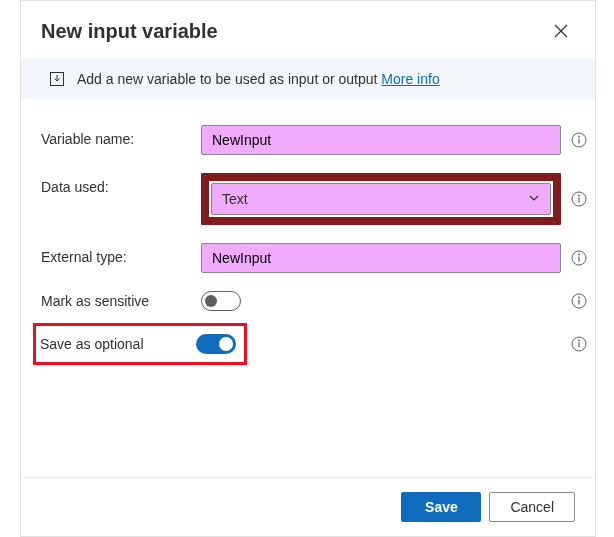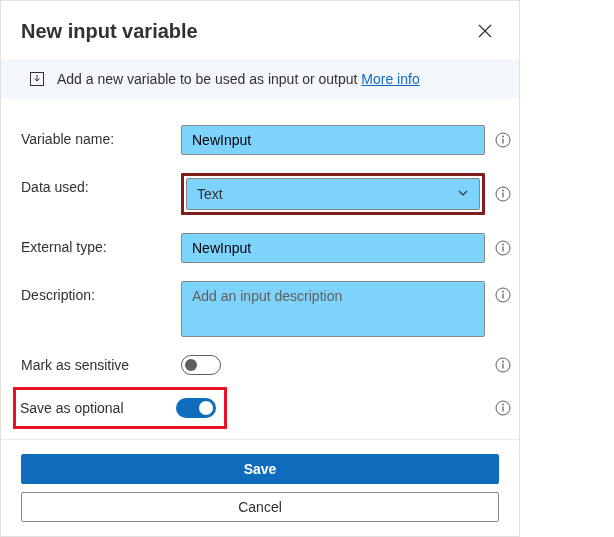--- a/index.html
+++ b/index.html
@@ -1,47 +1,47 @@
 <!DOCTYPE html>
 <html><head>
 <meta charset="utf-8">
 <style>
   * { box-sizing: border-box; }
   html, body { margin: 0; padding: 0; font-family: "Segoe UI", Arial, sans-serif; font-size: 14px; color: #323130; background: #fff; }
-  .dialog { width: 520px; height: 537px; position: relative; border: 1px solid #e1e1e1;}
+  .dialog { width: 576px; height: 537px; position: relative; border: 1px solid #e1e1e1; margin-left: 20px;}
   .header { display: flex; align-items: center; justify-content: space-between; padding: 16px 20px 14px 20px; }
   .title { font-size: 20px; font-weight: 600; }
   .close-btn { width: 28px; height: 28px; display: flex; align-items: center; justify-content: center; cursor: pointer; border: none; background: transparent; padding:0;}
   .close-btn svg { width: 14px; height: 14px; }
   .info-banner { background: #f3f7fb; padding: 12px 28px; display: flex; align-items: center; gap: 12px; }
   .info-icon { width: 16px; height: 16px; flex-shrink:0;}
   .info-text { color: #323130; }
   .info-link { color: #0f6cbd; cursor: pointer; text-decoration: underline;}
   .form { padding: 26px 8px 0 20px; }
   .row { display: flex; align-items: flex-start; margin-bottom: 18px; }
   .label { width: 160px; padding-top: 6px; color: #323130; flex-shrink:0;}
   .control { flex: 1; display: flex; align-items: center; }
   .input, .select, .textarea {
     width: 100%; border: 1px solid #8a8886; border-radius: 2px;
-    padding: 6px 10px; font-family: inherit; font-size: 14px; background: #7dd3fc; resize:none;
+    padding: 6px 10px; font-family: inherit; font-size: 14px; background: #f0abfc; resize:none;
   }
   .textarea { height: 56px; }
   .select { display:flex; align-items:center; justify-content:space-between; cursor:pointer; height:32px;}
   .chevron { margin-left: 8px; }
   .info-circle { width: 16px; height: 16px; margin-left: 10px; flex-shrink:0; cursor:pointer; display:inline-flex; align-items:center; justify-content:center;}
   .info-circle svg{ width:16px; height:16px;}
-  .highlight-red { border: 3px solid #7f1d1d; padding: 2px; border-radius:1px; }
+  .highlight-red { border: 8px solid #7f1d1d; padding: 2px; border-radius:1px; }
   .highlight-red .input, .highlight-red .select { border-color:#8a8886; }
   .opt-highlight { border:3px solid #e81123; padding:8px 8px 8px 4px; margin-left:-8px;}
   .toggle { position: relative; width: 40px; height: 20px; border-radius: 10px; cursor: pointer; display:inline-block;}
   .toggle.off { background:#fff; border:1px solid #605e5c;}
   .toggle.off .knob{ position:absolute; left:3px; top:3px; width:12px; height:12px; border-radius:50%; background:#605e5c;}
   .toggle.on { background:#0f6cbd; }
   .toggle.on .knob{ position:absolute; right:3px; top:3px; width:14px; height:14px; border-radius:50%; background:#fff;}
-  .footer { position:absolute; bottom:0; left:0; right:0; border-top:1px solid #edebe9; padding:14px 20px; display:flex; justify-content:flex-end; gap:8px; background:#fff;flex-direction:column;}
+  .footer { position:absolute; bottom:0; left:0; right:0; border-top:1px solid #edebe9; padding:14px 20px; display:flex; justify-content:flex-end; gap:8px; background:#fff;}
   .btn { min-width: 80px; padding: 6px 20px; font-size:14px; border-radius:2px; cursor:pointer; font-family:inherit;}
   .btn-primary { background:#0f6cbd; color:#fff; border:1px solid #0f6cbd; font-weight:600;}
   .btn-default { background:#fff; color:#323130; border:1px solid #8a8886;}
   ::placeholder{ color:#605e5c;}
   .toggle-row { margin-bottom:12px;}
   .toggle-row .label { padding-top:0;}
   .spacer-row { display:flex; align-items:center;}
 </style>
 </head>
 <body>
@@ -114,33 +114,20 @@
         <span class="info-circle">
             <svg viewBox="0 0 16 16">
               <circle cx="8" cy="8" r="7" fill="none" stroke="#605e5c" stroke-width="1"></circle>
               <circle cx="8" cy="4.5" r="0.9" fill="#605e5c"></circle>
               <rect x="7.4" y="6.5" width="1.2" height="5" fill="#605e5c"></rect>
             </svg>
           </span>
       </div>
     </div>
 
-    <div class="row">
-      <div class="label">Description:</div>
-      <div class="control">
-        <textarea class="textarea" placeholder="Add an input description" style=""></textarea>
-        <span class="info-circle" style="align-self:flex-start; margin-top:6px;">
-            <svg viewBox="0 0 16 16">
-              <circle cx="8" cy="8" r="7" fill="none" stroke="#605e5c" stroke-width="1"></circle>
-              <circle cx="8" cy="4.5" r="0.9" fill="#605e5c"></circle>
-              <rect x="7.4" y="6.5" width="1.2" height="5" fill="#605e5c"></rect>
-            </svg>
-          </span>
-      </div>
-    </div>
 
     <div class="row toggle-row spacer-row" style="margin-top:6px;">
       <div class="label">Mark as sensitive</div>
       <div class="control" style="justify-content:space-between;">
         <span class="toggle off">
             <span class="knob"></span>
           </span>
         <span class="info-circle">
             <svg viewBox="0 0 16 16">
               <circle cx="8" cy="8" r="7" fill="none" stroke="#605e5c" stroke-width="1"></circle>

